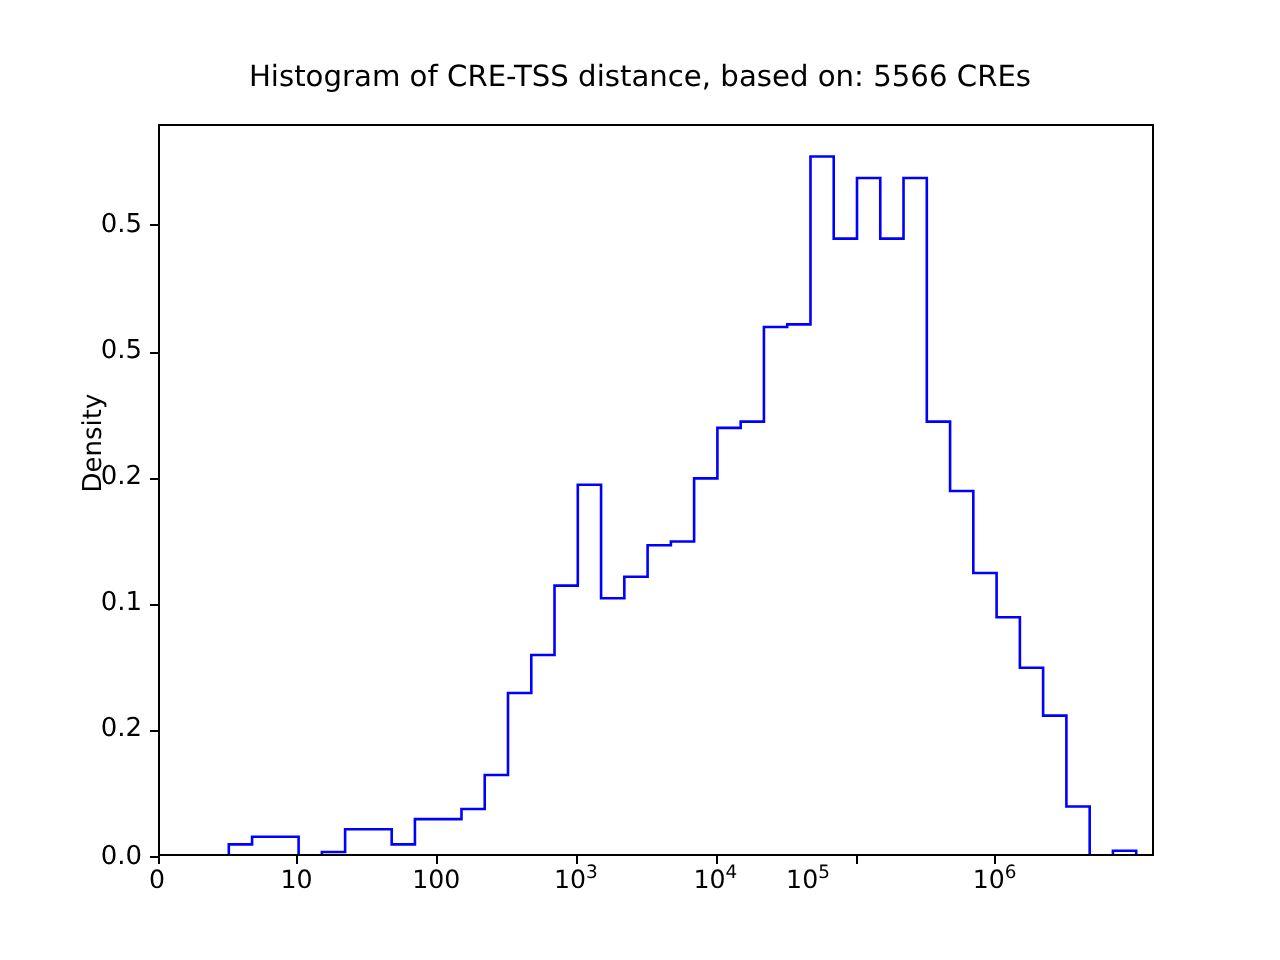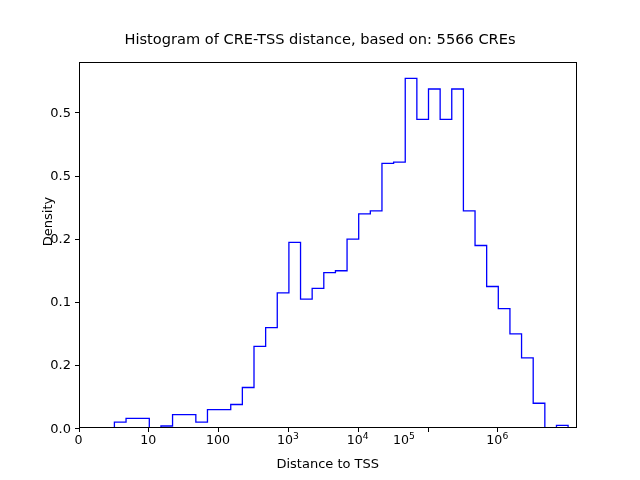--- a/index.html
+++ b/index.html
@@ -155,21 +155,20 @@
       <div class="xtick-label" style="left: 218.1px;">100</div>
       <div class="xtick-mark" style="left: 287.9px;"></div>
       <div class="xtick-label" style="left: 287.9px; text-align: right;">10<sup>3</sup></div>
       <div class="xtick-mark" style="left: 357.7px;"></div>
       <div class="xtick-label" style="left: 357.7px;">10<sup>4</sup></div>
       <div class="xtick-mark" style="left: 427.5px;"></div>
       <div class="xtick-label" style="left: 404px;">10<sup>5</sup></div>
       <div class="xtick-mark" style="left: 497.3px;"></div>
       <div class="xtick-label" style="left: 497.3px;">10<sup>6</sup></div>
     </div>
-  <div id="xlabel">Distance to TSS</div>
 
 <div class="ytick-mark" style="top: 428px;"></div>
     <div class="ytick-mark" style="top: 364.897px;"></div>
     <div class="ytick-mark" style="top: 301.793px;"></div>
     <div class="ytick-mark" style="top: 238.69px;"></div>
     <div class="ytick-mark" style="top: 175.586px;"></div>
     <div class="ytick-mark" style="top: 112.483px;"></div>
   </div>
 
 </body></html>

